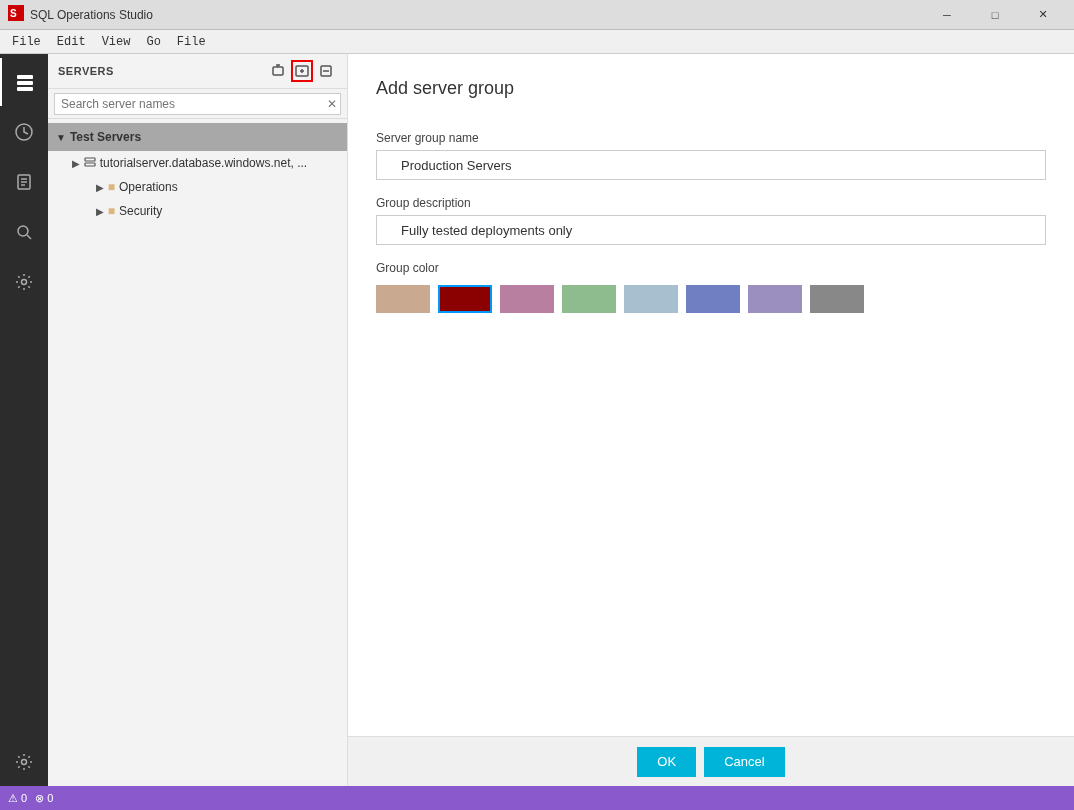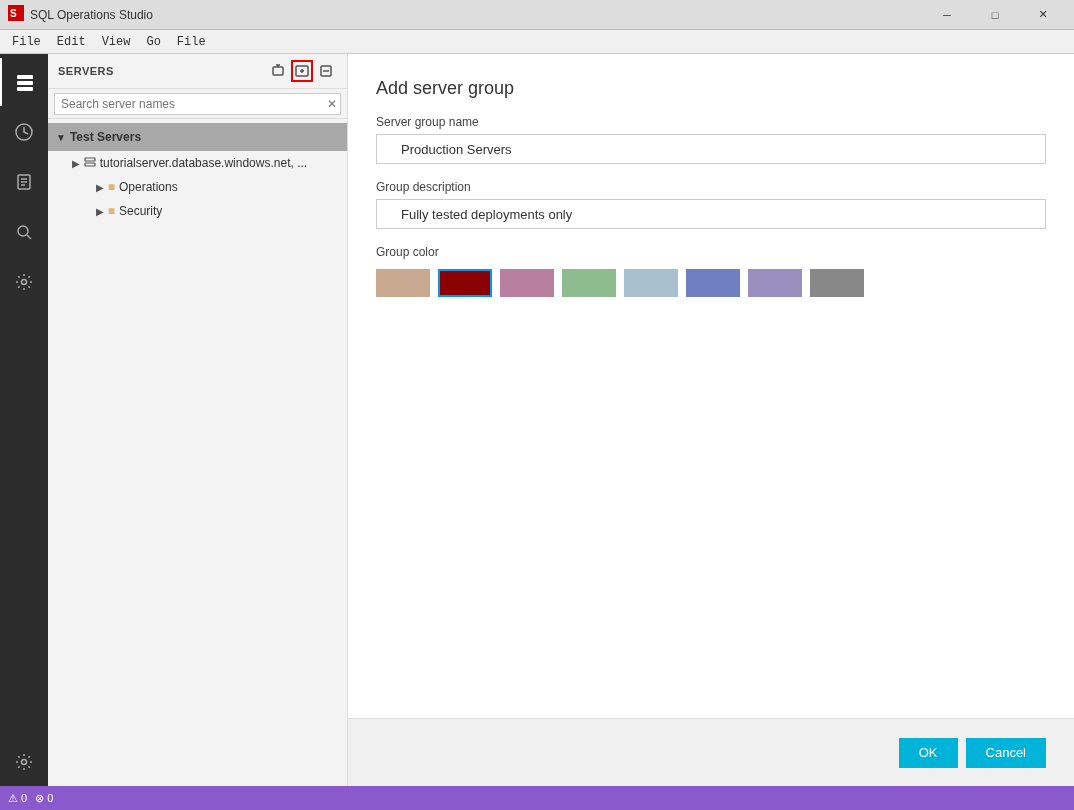--- a/index.html
+++ b/index.html
@@ -171,21 +171,21 @@
       display: flex;
       flex-direction: column;
       background: white;
       margin: 0;
       padding: 24px 28px;
     }
     .dialog-title {
       font-size: 18px;
       font-weight: 400;
       color: #333;
-      margin-bottom: 16px;
+      margin-bottom: 32px;
     }
     .form-group { margin-bottom: 16px; }
     .form-label {
       font-size: 12px;
       color: #444;
       margin-bottom: 5px;
       display: block;
     }
     .form-input {
       width: 100%;
@@ -212,24 +212,24 @@
     .color-swatch {
       width: 54px;
       height: 28px;
       cursor: pointer;
       border: 2px solid transparent;
     }
     .color-swatch.selected { border-color: #0097fb; }
 
     
     .dialog-footer {
-      height: 68px;
-      display: flex;
-      align-items: center;
-      justify-content: flex-end;
+      height: 50px;
+      display: flex;
+      align-items: center;
+      justify-content: center;
       gap: 8px;
       padding: 0 28px;
       background: #f0f0f0;
       border-top: 1px solid #ddd;
     }
     .btn-ok {
       height: 30px;
       padding: 0 20px;
       background: #00b4d9;
       color: white;

